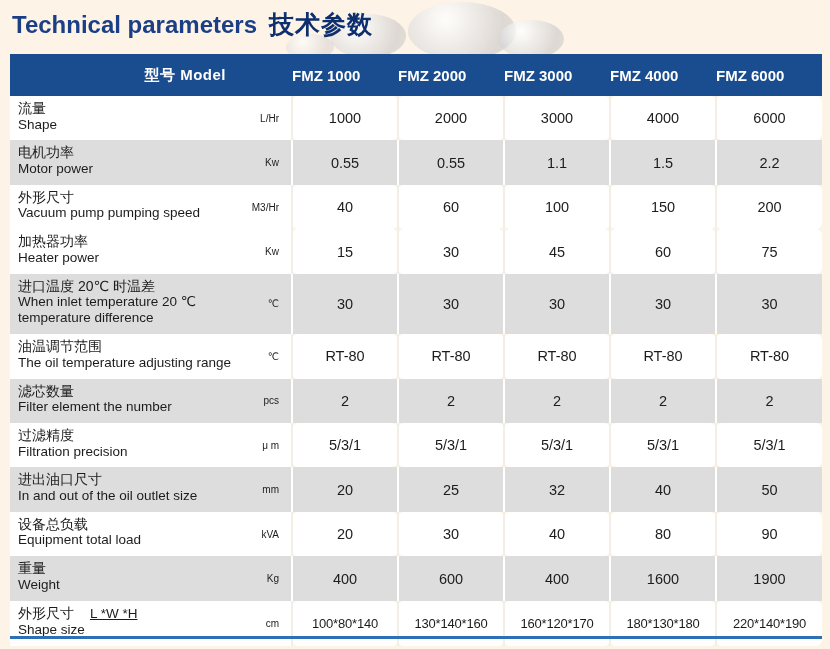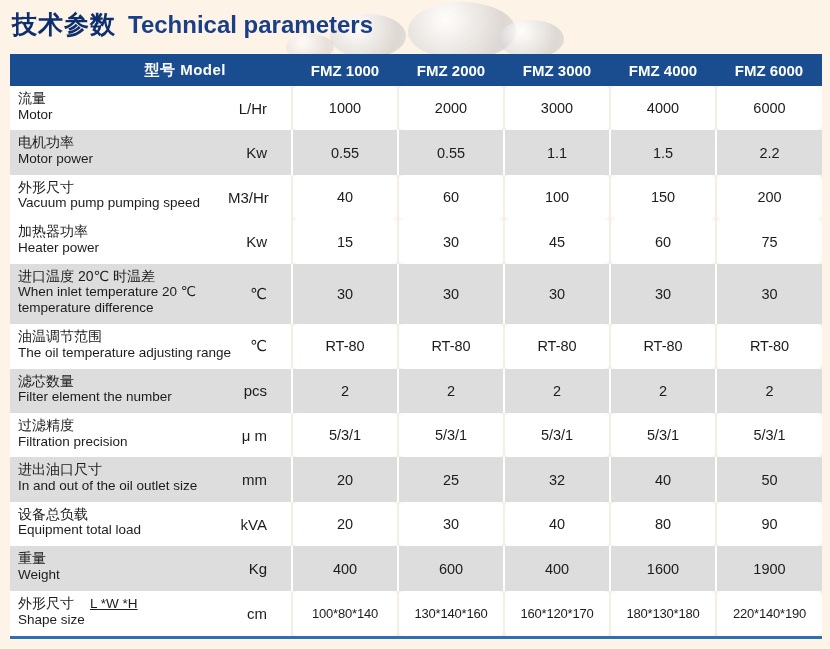--- a/index.html
+++ b/index.html
@@ -65,32 +65,32 @@
   }
   table.spec col.c-label  { width: 218px; }
   table.spec col.c-unit   { width: 64px;  }
   table.spec col.c-data   { width: 106px; }
 
   thead th {
     background: #1a4d8f;
     color: #ffffff;
     font-size: 15px;
     font-weight: bold;
-    height: 32px;
+    height: 42px;
     padding: 0;
     border: 0;
     white-space: nowrap;
   }
   thead th.model-head {
     text-align: right;
     padding-right: 66px;
     letter-spacing: 0.5px;
   }
   thead th.mh {
-    text-align: center;
+    text-align: left;
     letter-spacing: 0px;
   }
   tbody tr.odd  td { background: #ffffff; }
   tbody tr.even td { background: #dddddd; }
 
   tbody td {
     padding: 0;
     border: 0;
     vertical-align: middle;
   }
@@ -109,22 +109,22 @@
     display: block;
     white-space: nowrap;
   }
   td.label .cn-inline-suffix {
     font-size: 13.5px;
     padding-left: 16px;
     text-decoration: underline;
   }
   td.unit {
     text-align: right;
-    padding-right: 24px;
-    font-size: 15px;
+    padding-right: 12px;
+    font-size: 10px;
     color: #1c1c1c;
     white-space: nowrap;
   }
   td.val {
     text-align: center;
     font-size: 14.5px;
     color: #1c1c1c;
     border-left: 2px solid #fdf3e7;
     white-space: nowrap;
   }
@@ -149,22 +149,22 @@
 <body>
 
 <div id="watermark">
   <div class="blob" style="left:330px; top:14px; width:76px; height:44px;"></div>
   <div class="blob" style="left:408px; top:2px;  width:108px; height:58px;"></div>
   <div class="blob" style="left:498px; top:20px; width:66px; height:38px;"></div>
   <div class="blob" style="left:286px; top:34px; width:48px; height:26px; opacity:0.7;"></div>
 </div>
 
 <div id="title-bar">
+  <span id="title-en">Technical parameters</span>
   <span id="title-cn">技术参数</span>
-  <span id="title-en">Technical parameters</span>
 </div>
 
 <div id="table-wrap">
   <table class="spec">
     <colgroup>
       <col class="c-label">
         <col class="c-unit">
       <col class="c-data">
         <col class="c-data">
         <col class="c-data">
@@ -178,21 +178,21 @@
         <th class="mh">FMZ 2000</th>
         <th class="mh">FMZ 3000</th>
         <th class="mh">FMZ 4000</th>
         <th class="mh">FMZ 6000</th>
       </tr>
     </thead>
     <tbody id="tbody">
         <tr class="odd">
           <td class="label">
             <span class="cn">流量</span>
-            <span class="en">Motor</span>
+            <span class="en">Shape</span>
           </td>
           <td class="unit">L/Hr</td>
           <td class="val">1000</td>
           <td class="val">2000</td>
           <td class="val">3000</td>
           <td class="val">4000</td>
           <td class="val">6000</td>
         </tr>
         <tr class="even">
           <td class="label">

